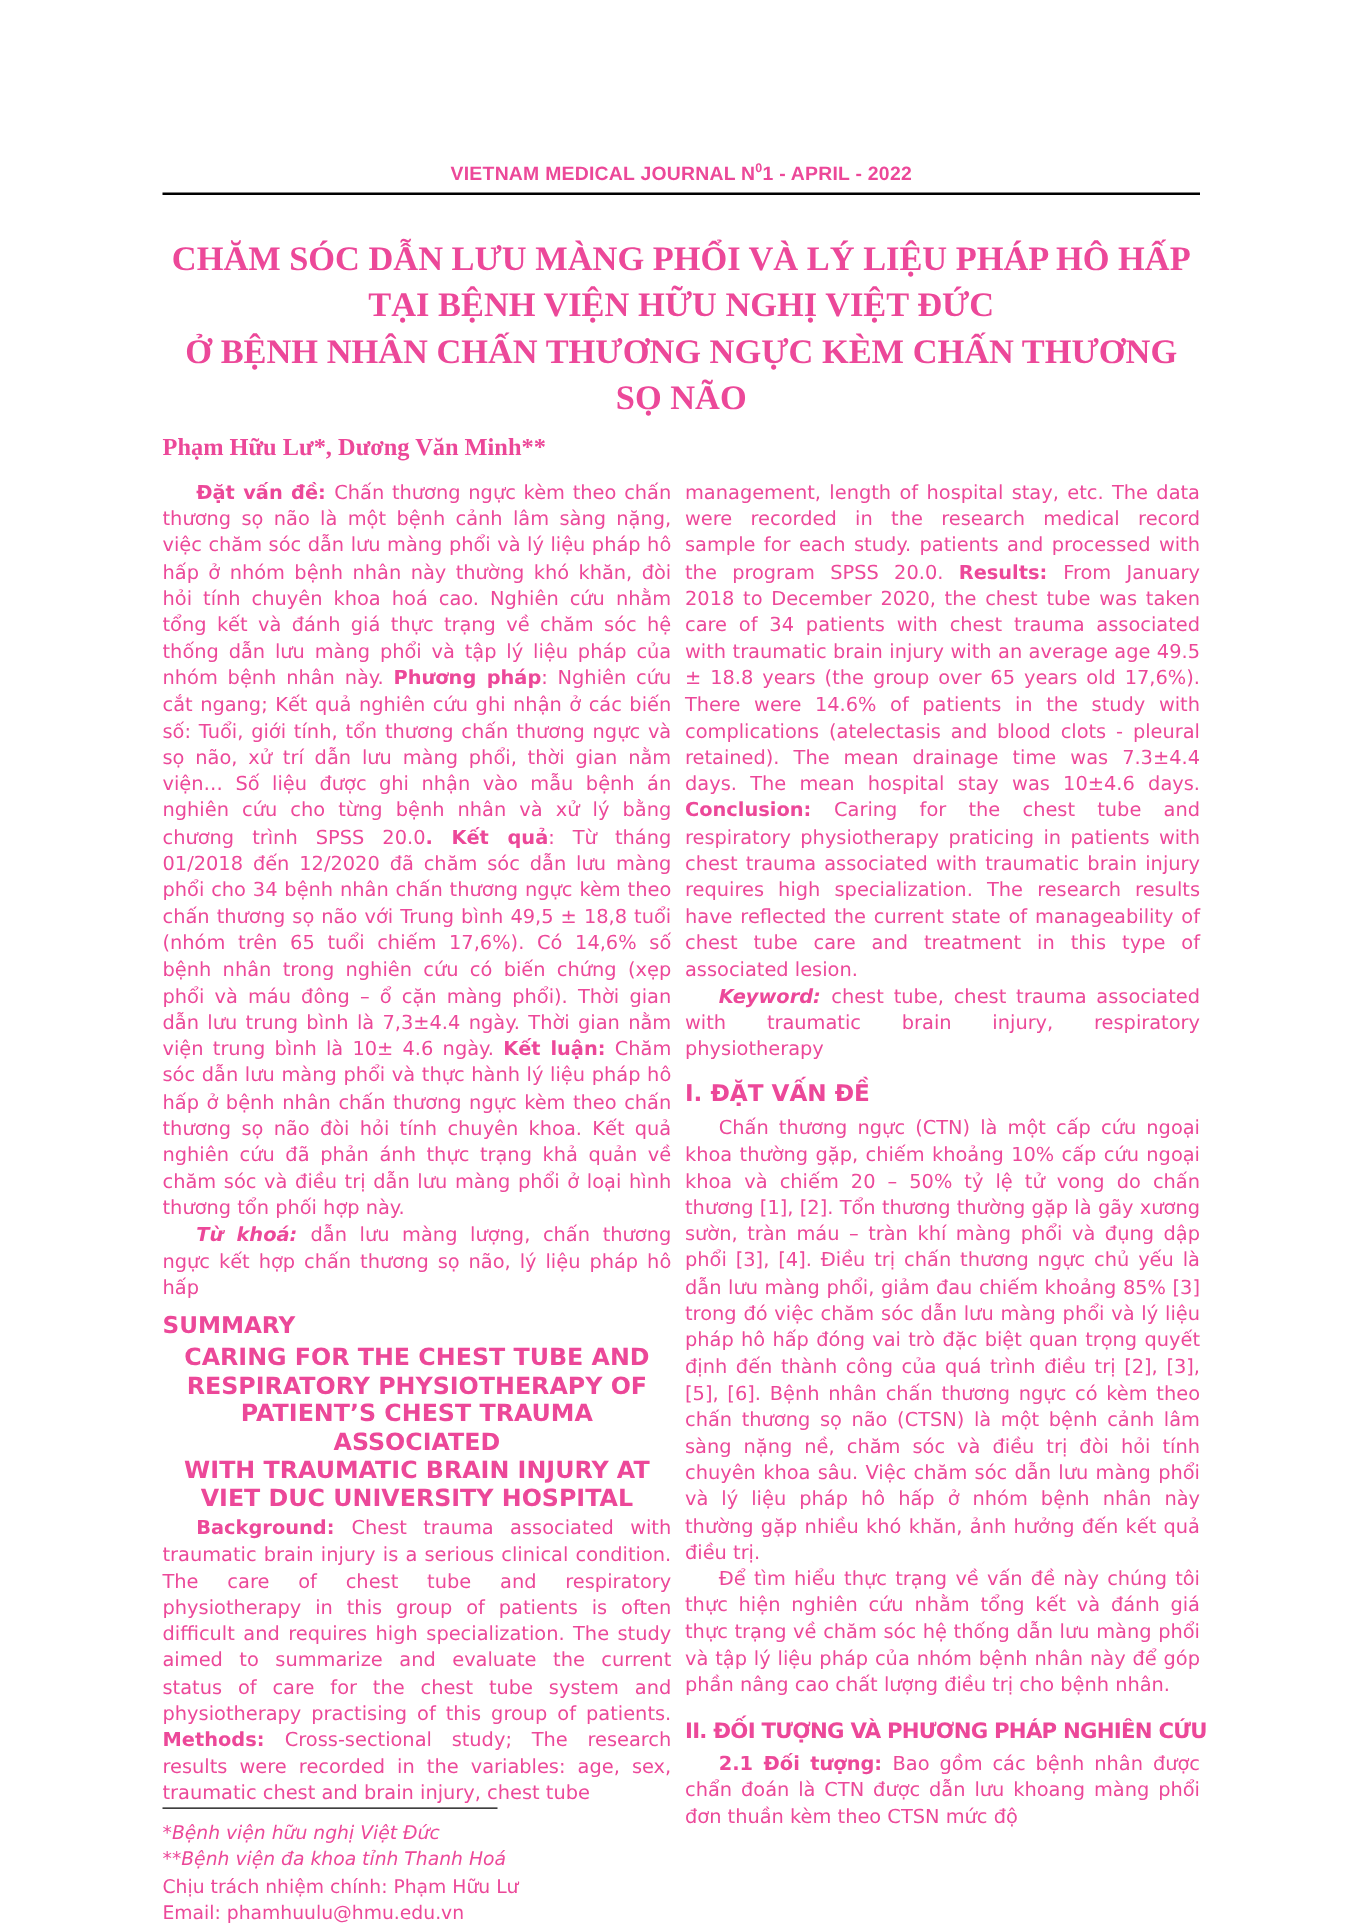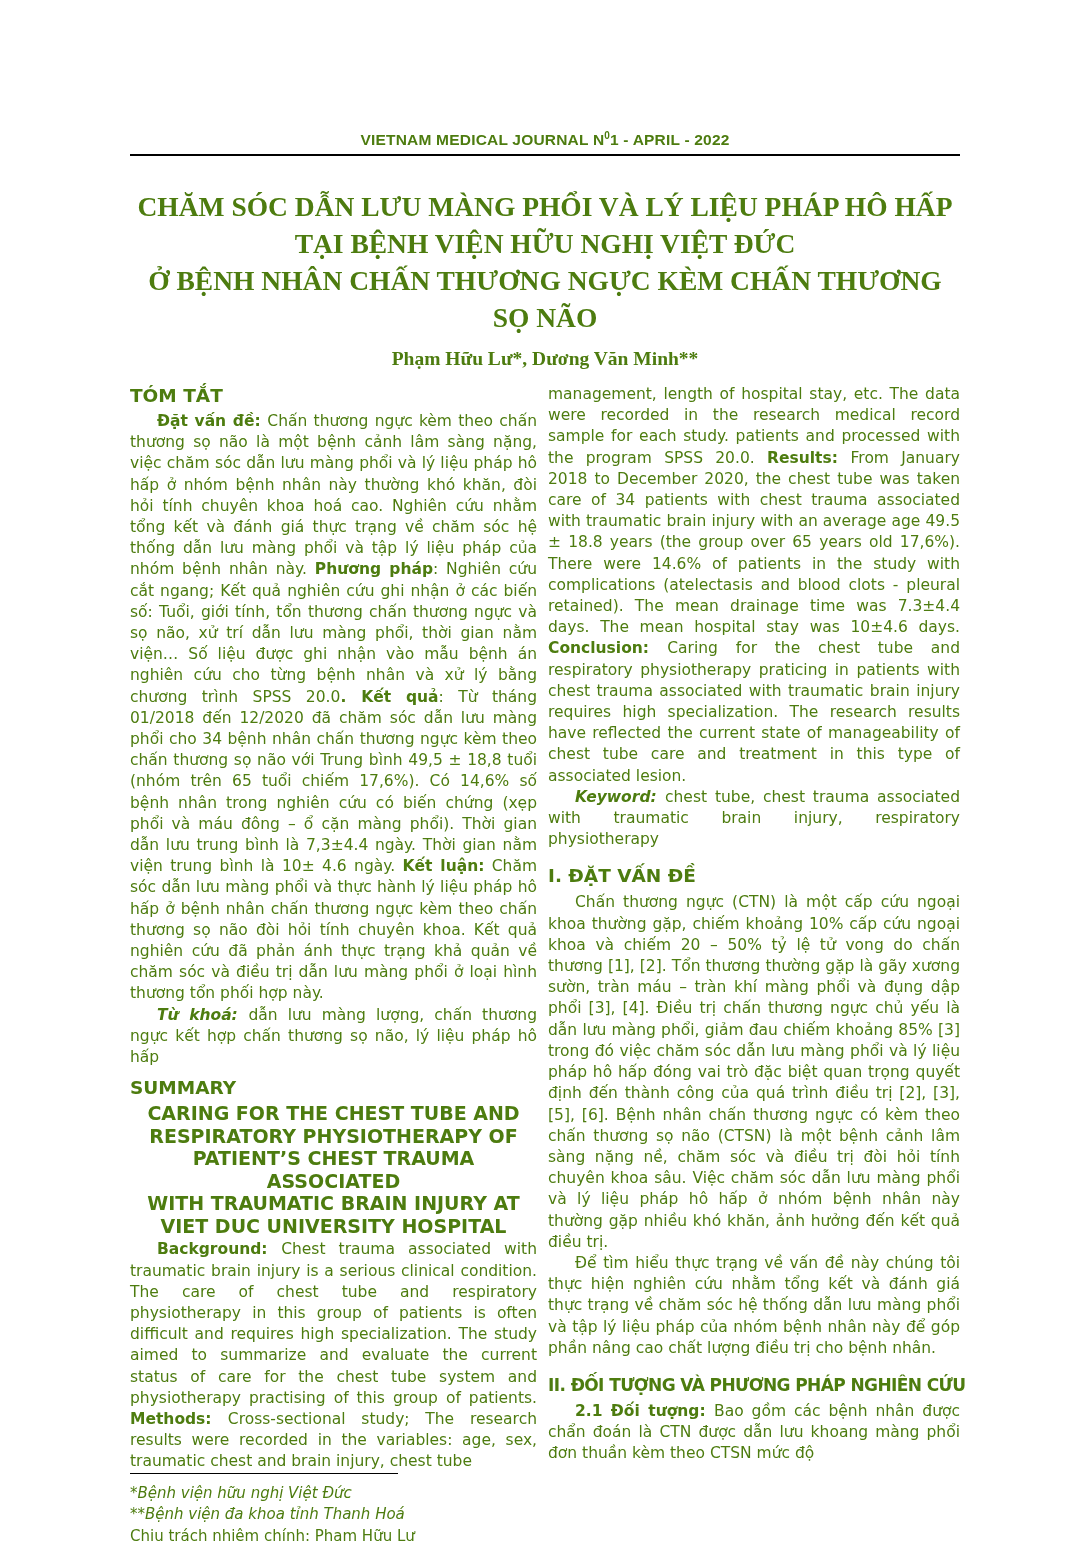--- a/index.html
+++ b/index.html
@@ -3,21 +3,21 @@
 <meta charset="utf-8">
 <style>
   html,body{margin:0;padding:0;background:#ffffff;}
   .page{
     position:relative;
     width:1090px;height:1541px;
     margin:0 auto;
     background:#ffffff;
     box-sizing:border-box;
     padding:130px 130px 0 130px;
-    color:#4d7c0f;
+    color:#ec4899;
     font-family:"DejaVu Sans",sans-serif;
     overflow:hidden;
   }
   
   .journal-header{
     text-align:center;
     font-family:"Liberation Sans","DejaVu Sans",sans-serif;
     font-weight:bold;
     font-size:15.5px;
     line-height:19px;
@@ -31,21 +31,21 @@
     margin:32px 0 0 0;
     text-align:center;
     font-family:"Liberation Serif","DejaVu Serif",serif;
     font-weight:bold;
     font-size:27.5px;
     line-height:37px;
   }
   .t-line{display:block;}
   .authors{
     margin-top:10px;
-    text-align:center;
+    text-align:left;
     font-family:"Liberation Serif","DejaVu Serif",serif;
     font-weight:bold;
     font-size:19.5px;
     line-height:26px;
   }
   
   .columns{display:flex;gap:11px;margin-top:12px;}
   .col{
     width:412px;
     font-size:15.5px;
@@ -109,21 +109,20 @@
     <span class="t-line">CHĂM SÓC DẪN LƯU MÀNG PHỔI VÀ LÝ LIỆU PHÁP HÔ HẤP</span>
     <span class="t-line">TẠI BỆNH VIỆN HỮU NGHỊ VIỆT ĐỨC</span>
     <span class="t-line">Ở BỆNH NHÂN CHẤN THƯƠNG NGỰC KÈM CHẤN THƯƠNG SỌ NÃO</span>
   </h1>
 
   <div class="authors">Phạm Hữu Lư*, Dương Văn Minh**</div>
 
   <div class="columns">
 
     <div class="col col-left">
-      <h2 class="sans-head tomtat-head">TÓM TẮT</h2>
 
       <p class="indent"><b>Đặt vấn đề: </b><span>Chấn thương ngực kèm theo chấn thương sọ não là một bệnh cảnh lâm sàng nặng, việc chăm sóc dẫn lưu màng phổi và lý liệu pháp hô hấp ở nhóm bệnh nhân này thường khó khăn, đòi hỏi tính chuyên khoa hoá cao. Nghiên cứu nhằm tổng kết và đánh giá thực trạng về chăm sóc hệ thống dẫn lưu màng phổi và tập lý liệu pháp của nhóm bệnh nhân này. </span><b>Phương pháp</b><span>: Nghiên cứu cắt ngang; Kết quả nghiên cứu ghi nhận ở các biến số: Tuổi, giới tính, tổn thương chấn thương ngực và sọ não, xử trí dẫn lưu màng phổi, thời gian nằm viện… Số liệu được ghi nhận vào mẫu bệnh án nghiên cứu cho từng bệnh nhân và xử lý bằng chương trình SPSS 20.0</span><b>. Kết quả</b><span>: Từ tháng 01/2018 đến 12/2020 đã chăm sóc dẫn lưu màng phổi cho 34 bệnh nhân chấn thương ngực kèm theo chấn thương sọ não với Trung bình 49,5 ± 18,8 tuổi (nhóm trên 65 tuổi chiếm 17,6%). Có 14,6% số bệnh nhân trong nghiên cứu có biến chứng (xẹp phổi và máu đông – ổ cặn màng phổi). Thời gian dẫn lưu trung bình là 7,3±4.4 ngày. Thời gian nằm viện trung bình là 10± 4.6 ngày. </span><b>Kết luận:</b><span> Chăm sóc dẫn lưu màng phổi và thực hành lý liệu pháp hô hấp ở bệnh nhân chấn thương ngực kèm theo chấn thương sọ não đòi hỏi tính chuyên khoa. Kết quả nghiên cứu đã phản ánh thực trạng khả quản về chăm sóc và điều trị dẫn lưu màng phổi ở loại hình thương tổn phối hợp này.</span></p>
 
       <p class="indent"><span class="bi">Từ khoá: </span><span>dẫn lưu màng lượng, chấn thương ngực kết hợp chấn thương sọ não, lý liệu pháp hô hấp</span></p>
 
       <h2 class="sans-head summary-head">SUMMARY</h2>
 
       <div class="summary-title">
         <span class="s-line">CARING FOR THE CHEST TUBE AND</span>
         <span class="s-line">RESPIRATORY PHYSIOTHERAPY OF</span>

